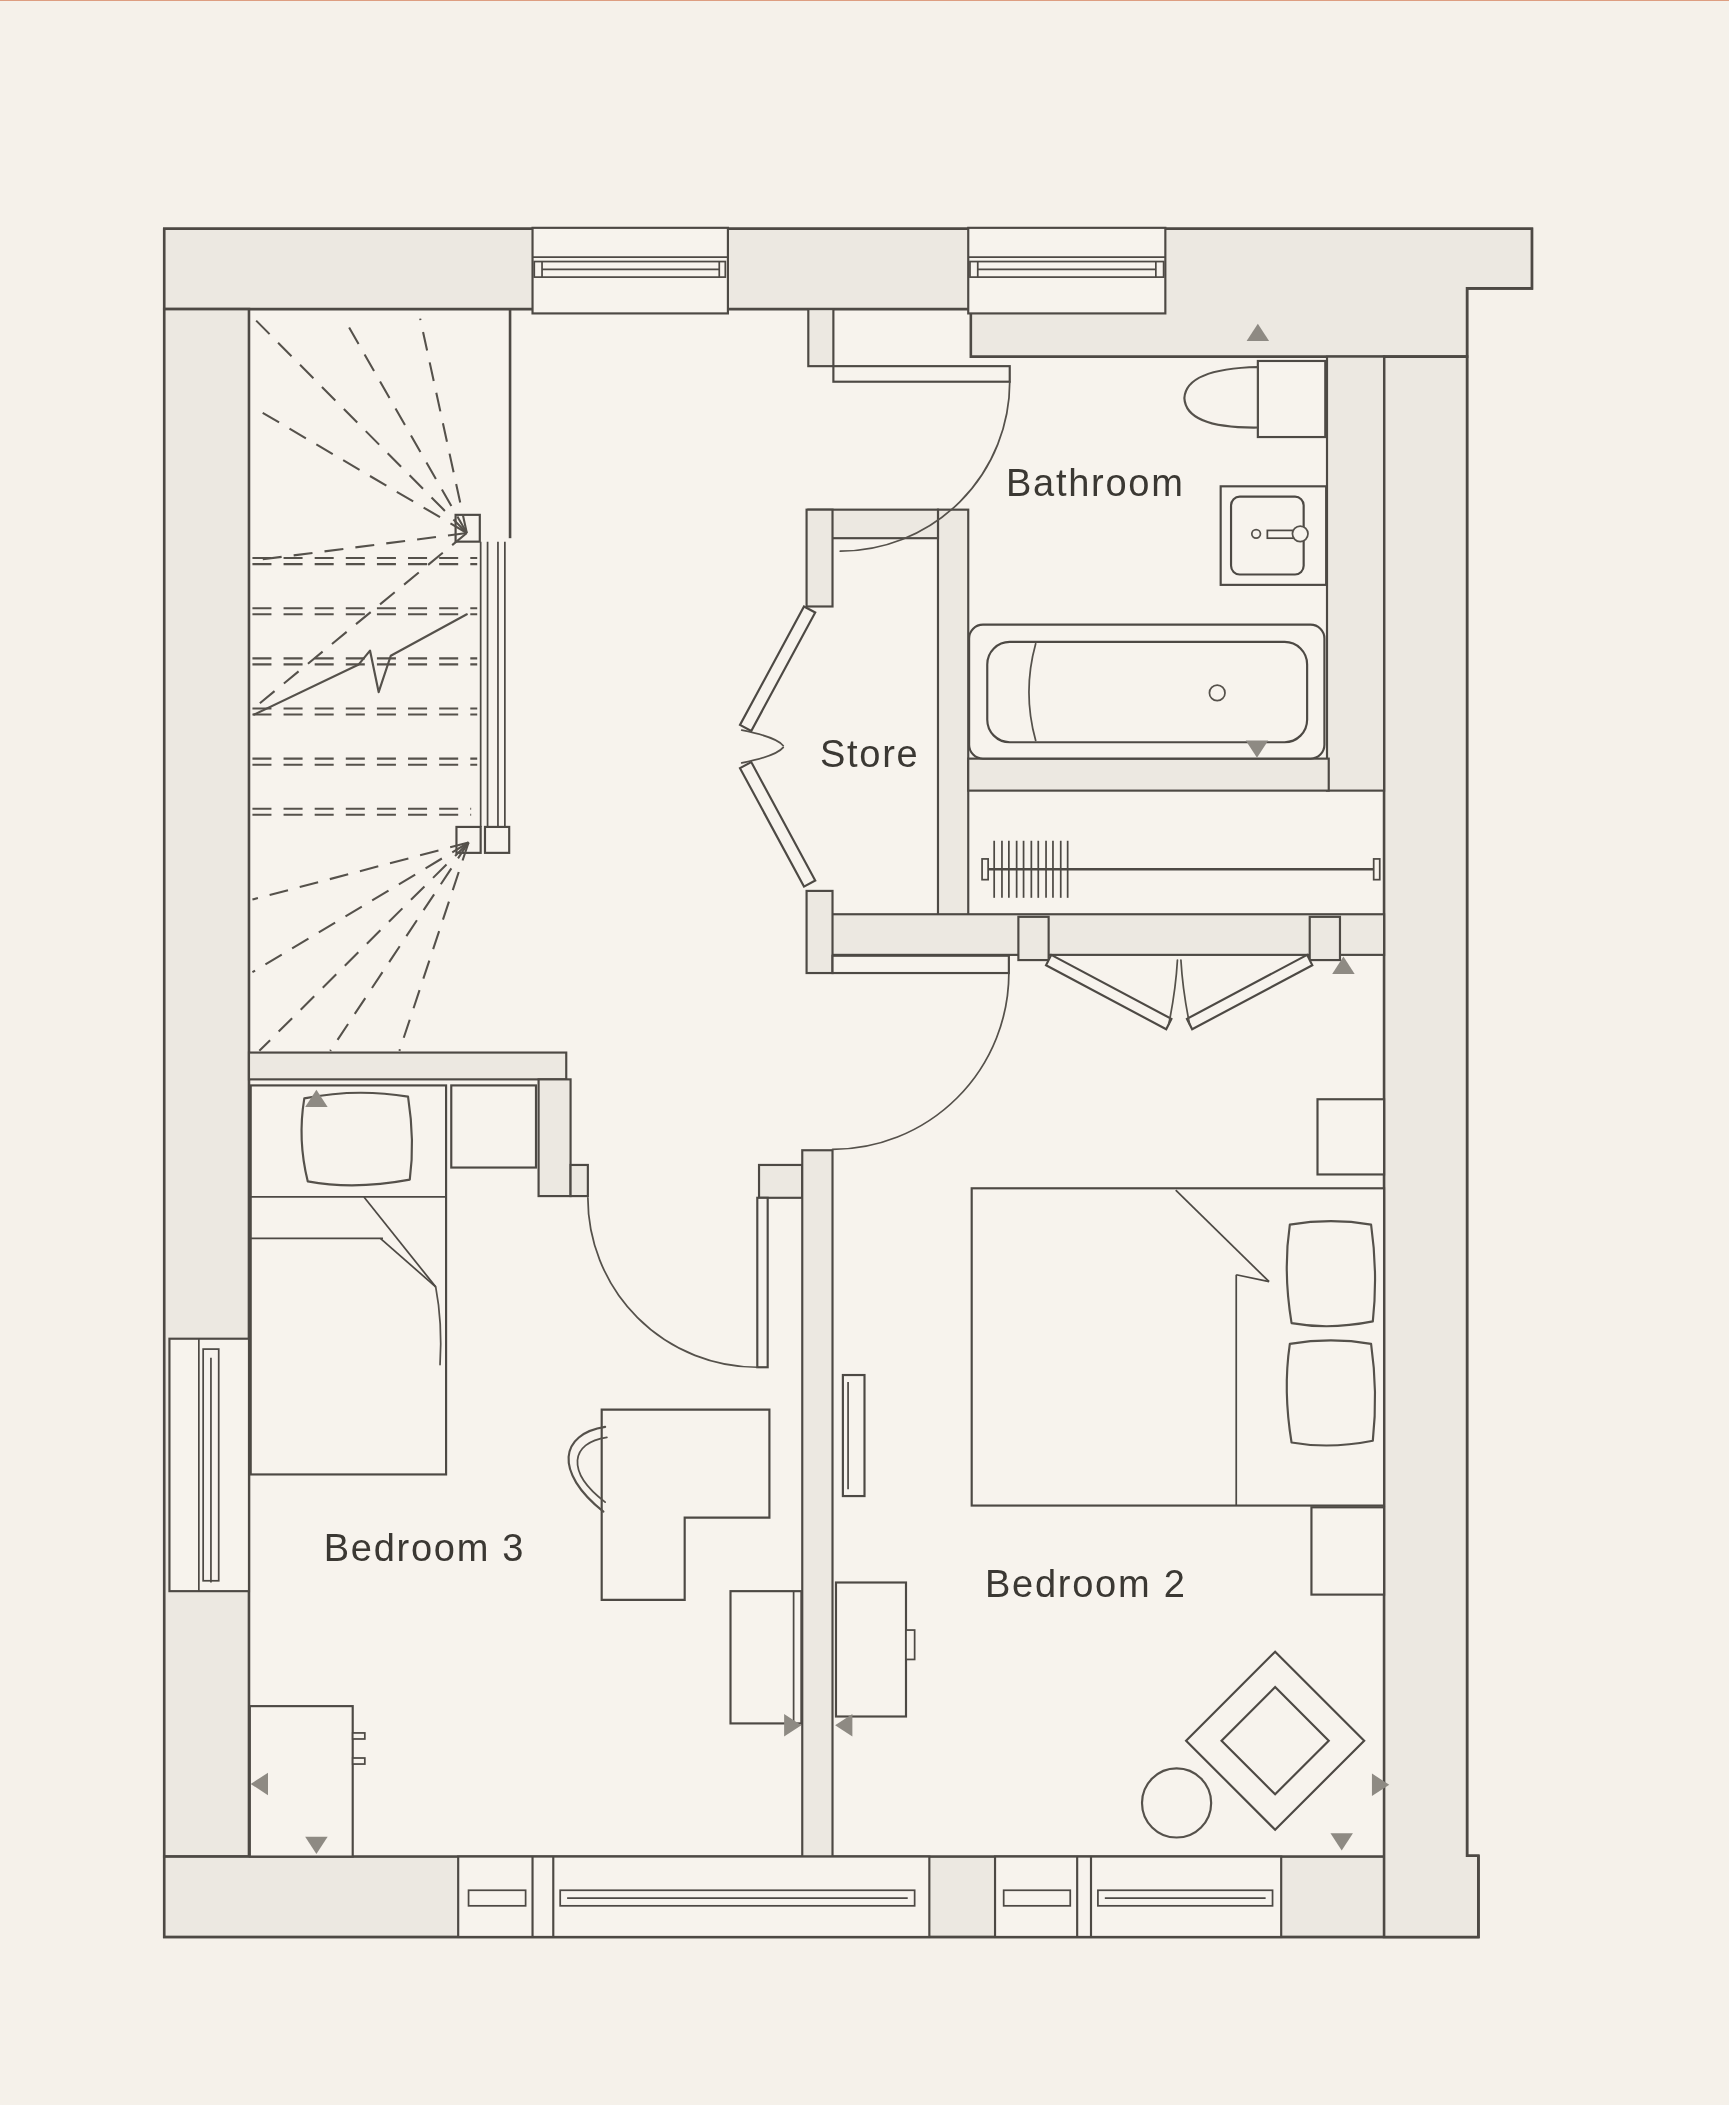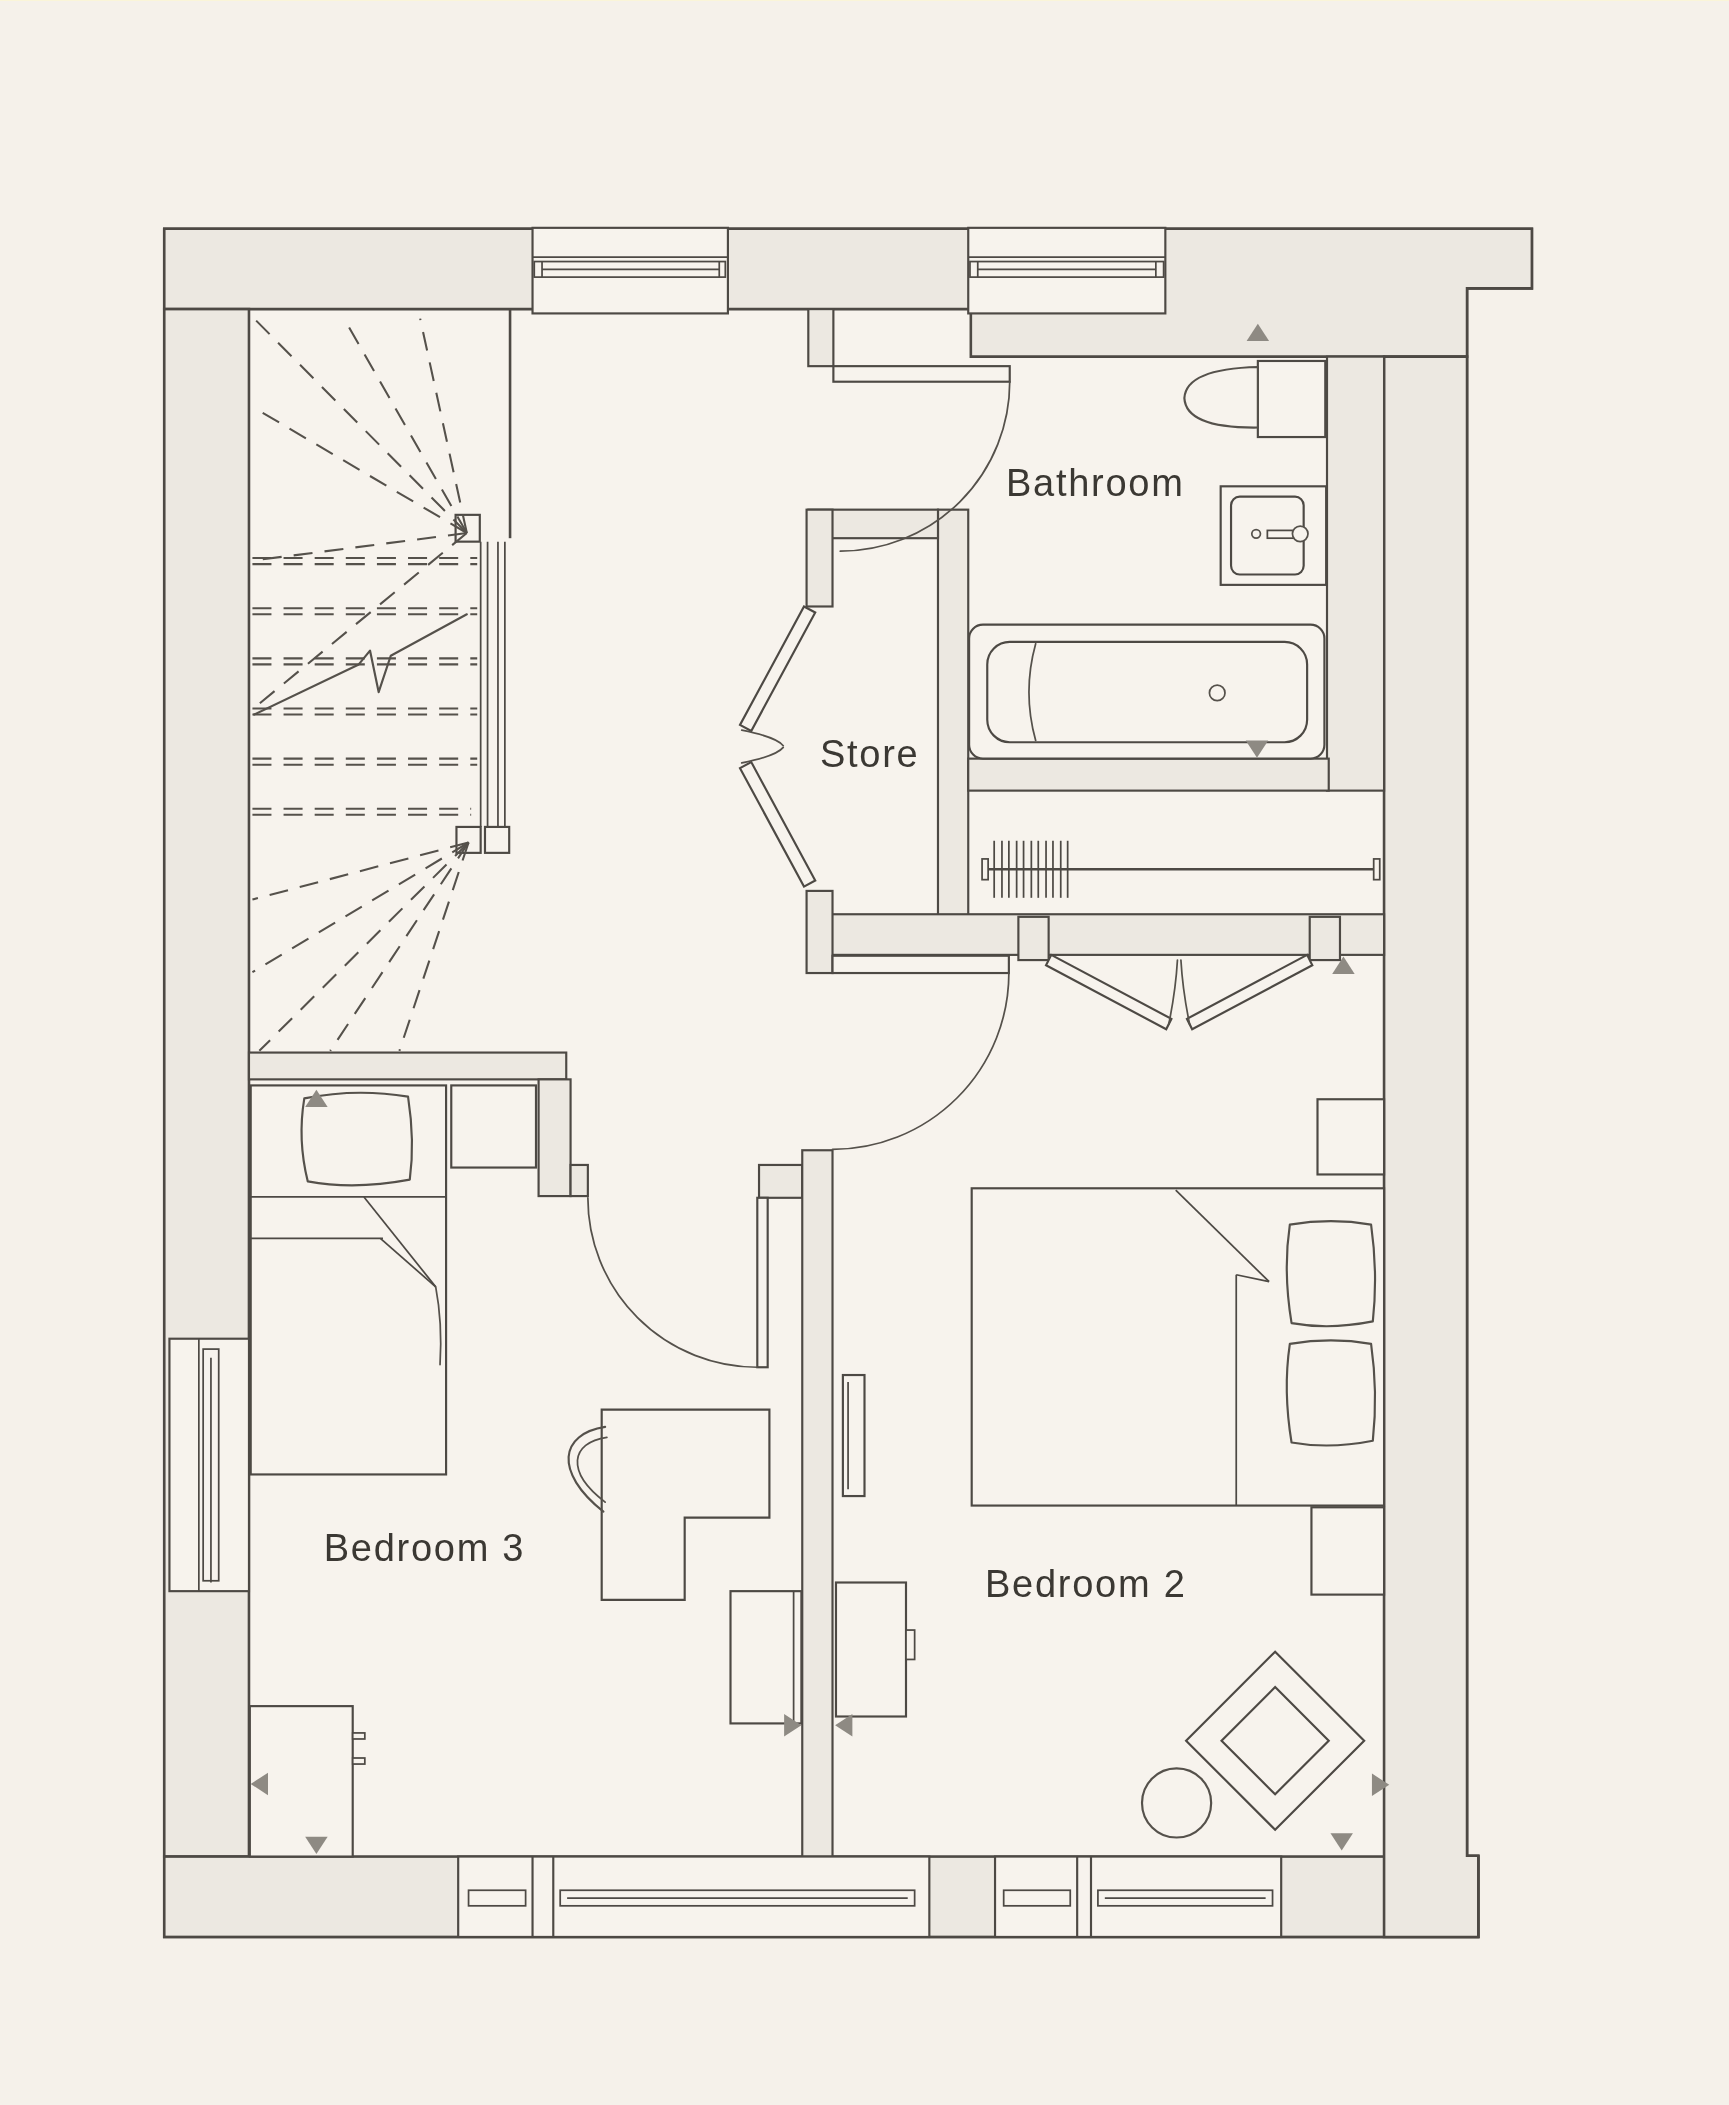--- a/index.html
+++ b/index.html
@@ -1,16 +1,16 @@
 <!DOCTYPE html>
 <html style="font-size:14px"><head>
 <meta charset="utf-8">
 <style>
   html,body{margin:0;padding:0;background:#f5f1ea;}
-  .plan-wrap{width:1729px;height:2106px;position:relative;background:#fef9c3;}
+  .plan-wrap{width:1729px;height:2106px;position:relative;background:#c2410c;}
   svg{display:block;width:100%;height:100%;}
   text.room-label{
     font-family:"Liberation Sans", sans-serif;
     font-size:44px;
     letter-spacing:2px;
     fill:#3b3833;
     text-anchor:middle;
     dominant-baseline:central;
   }
 </style>

